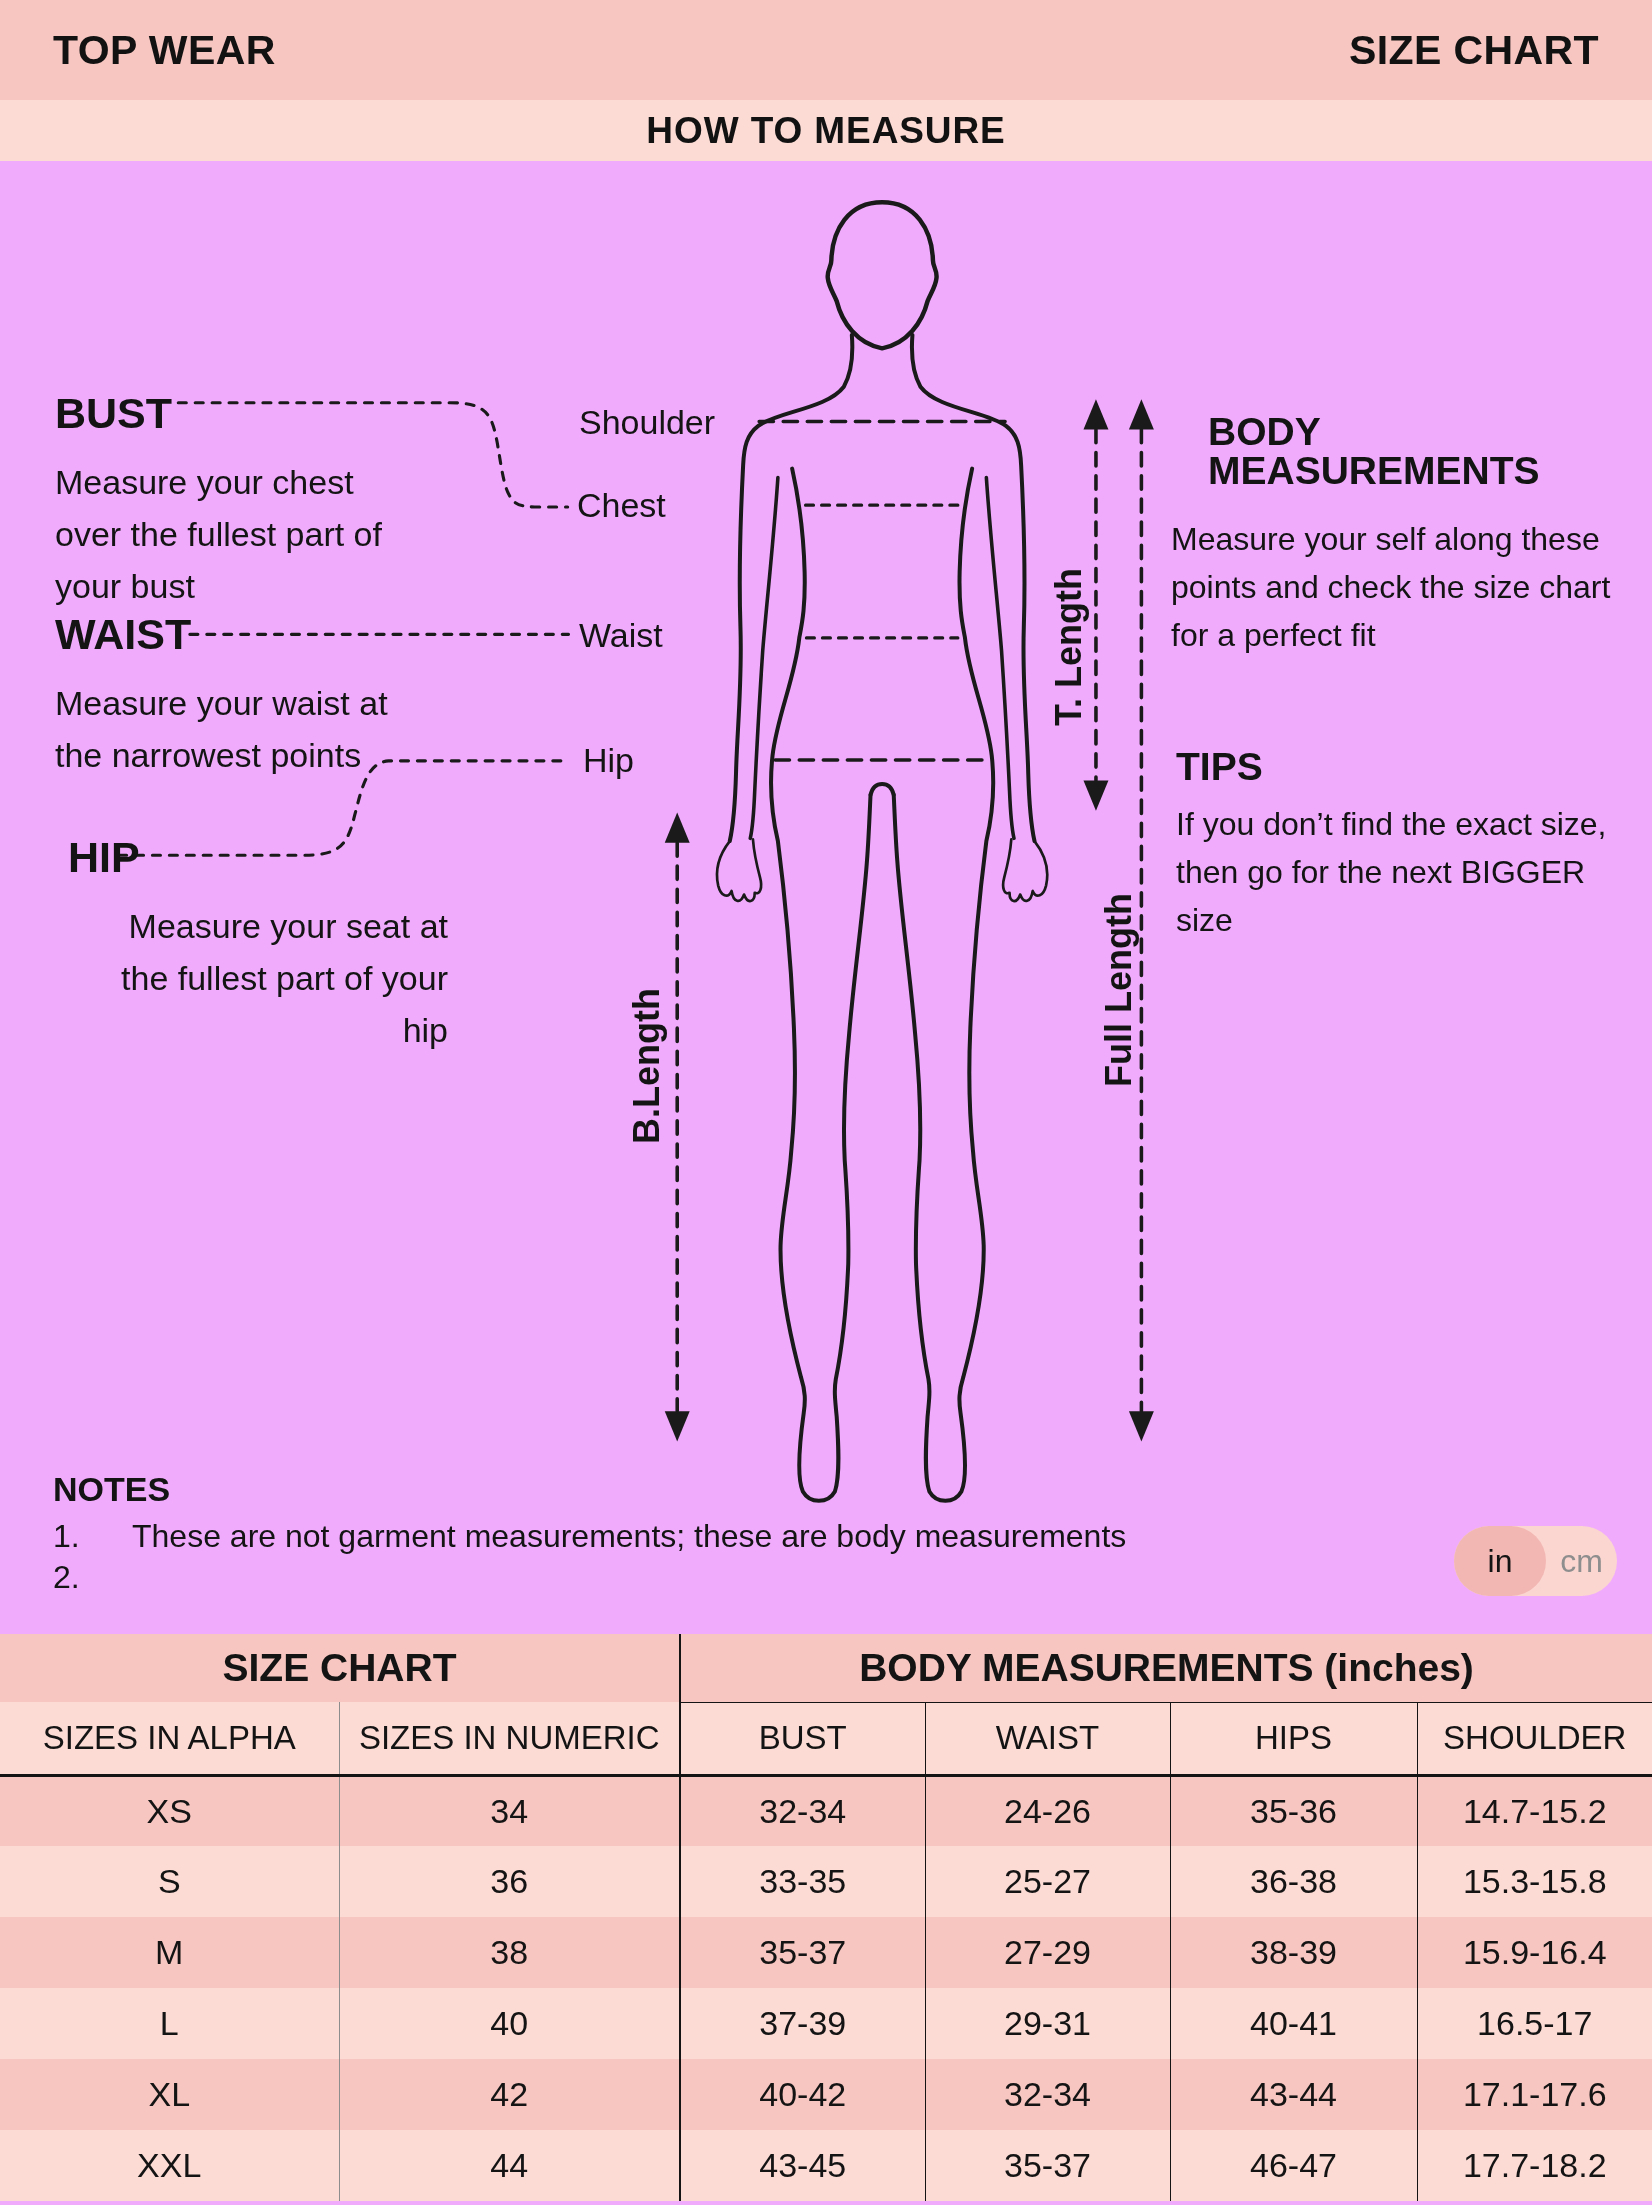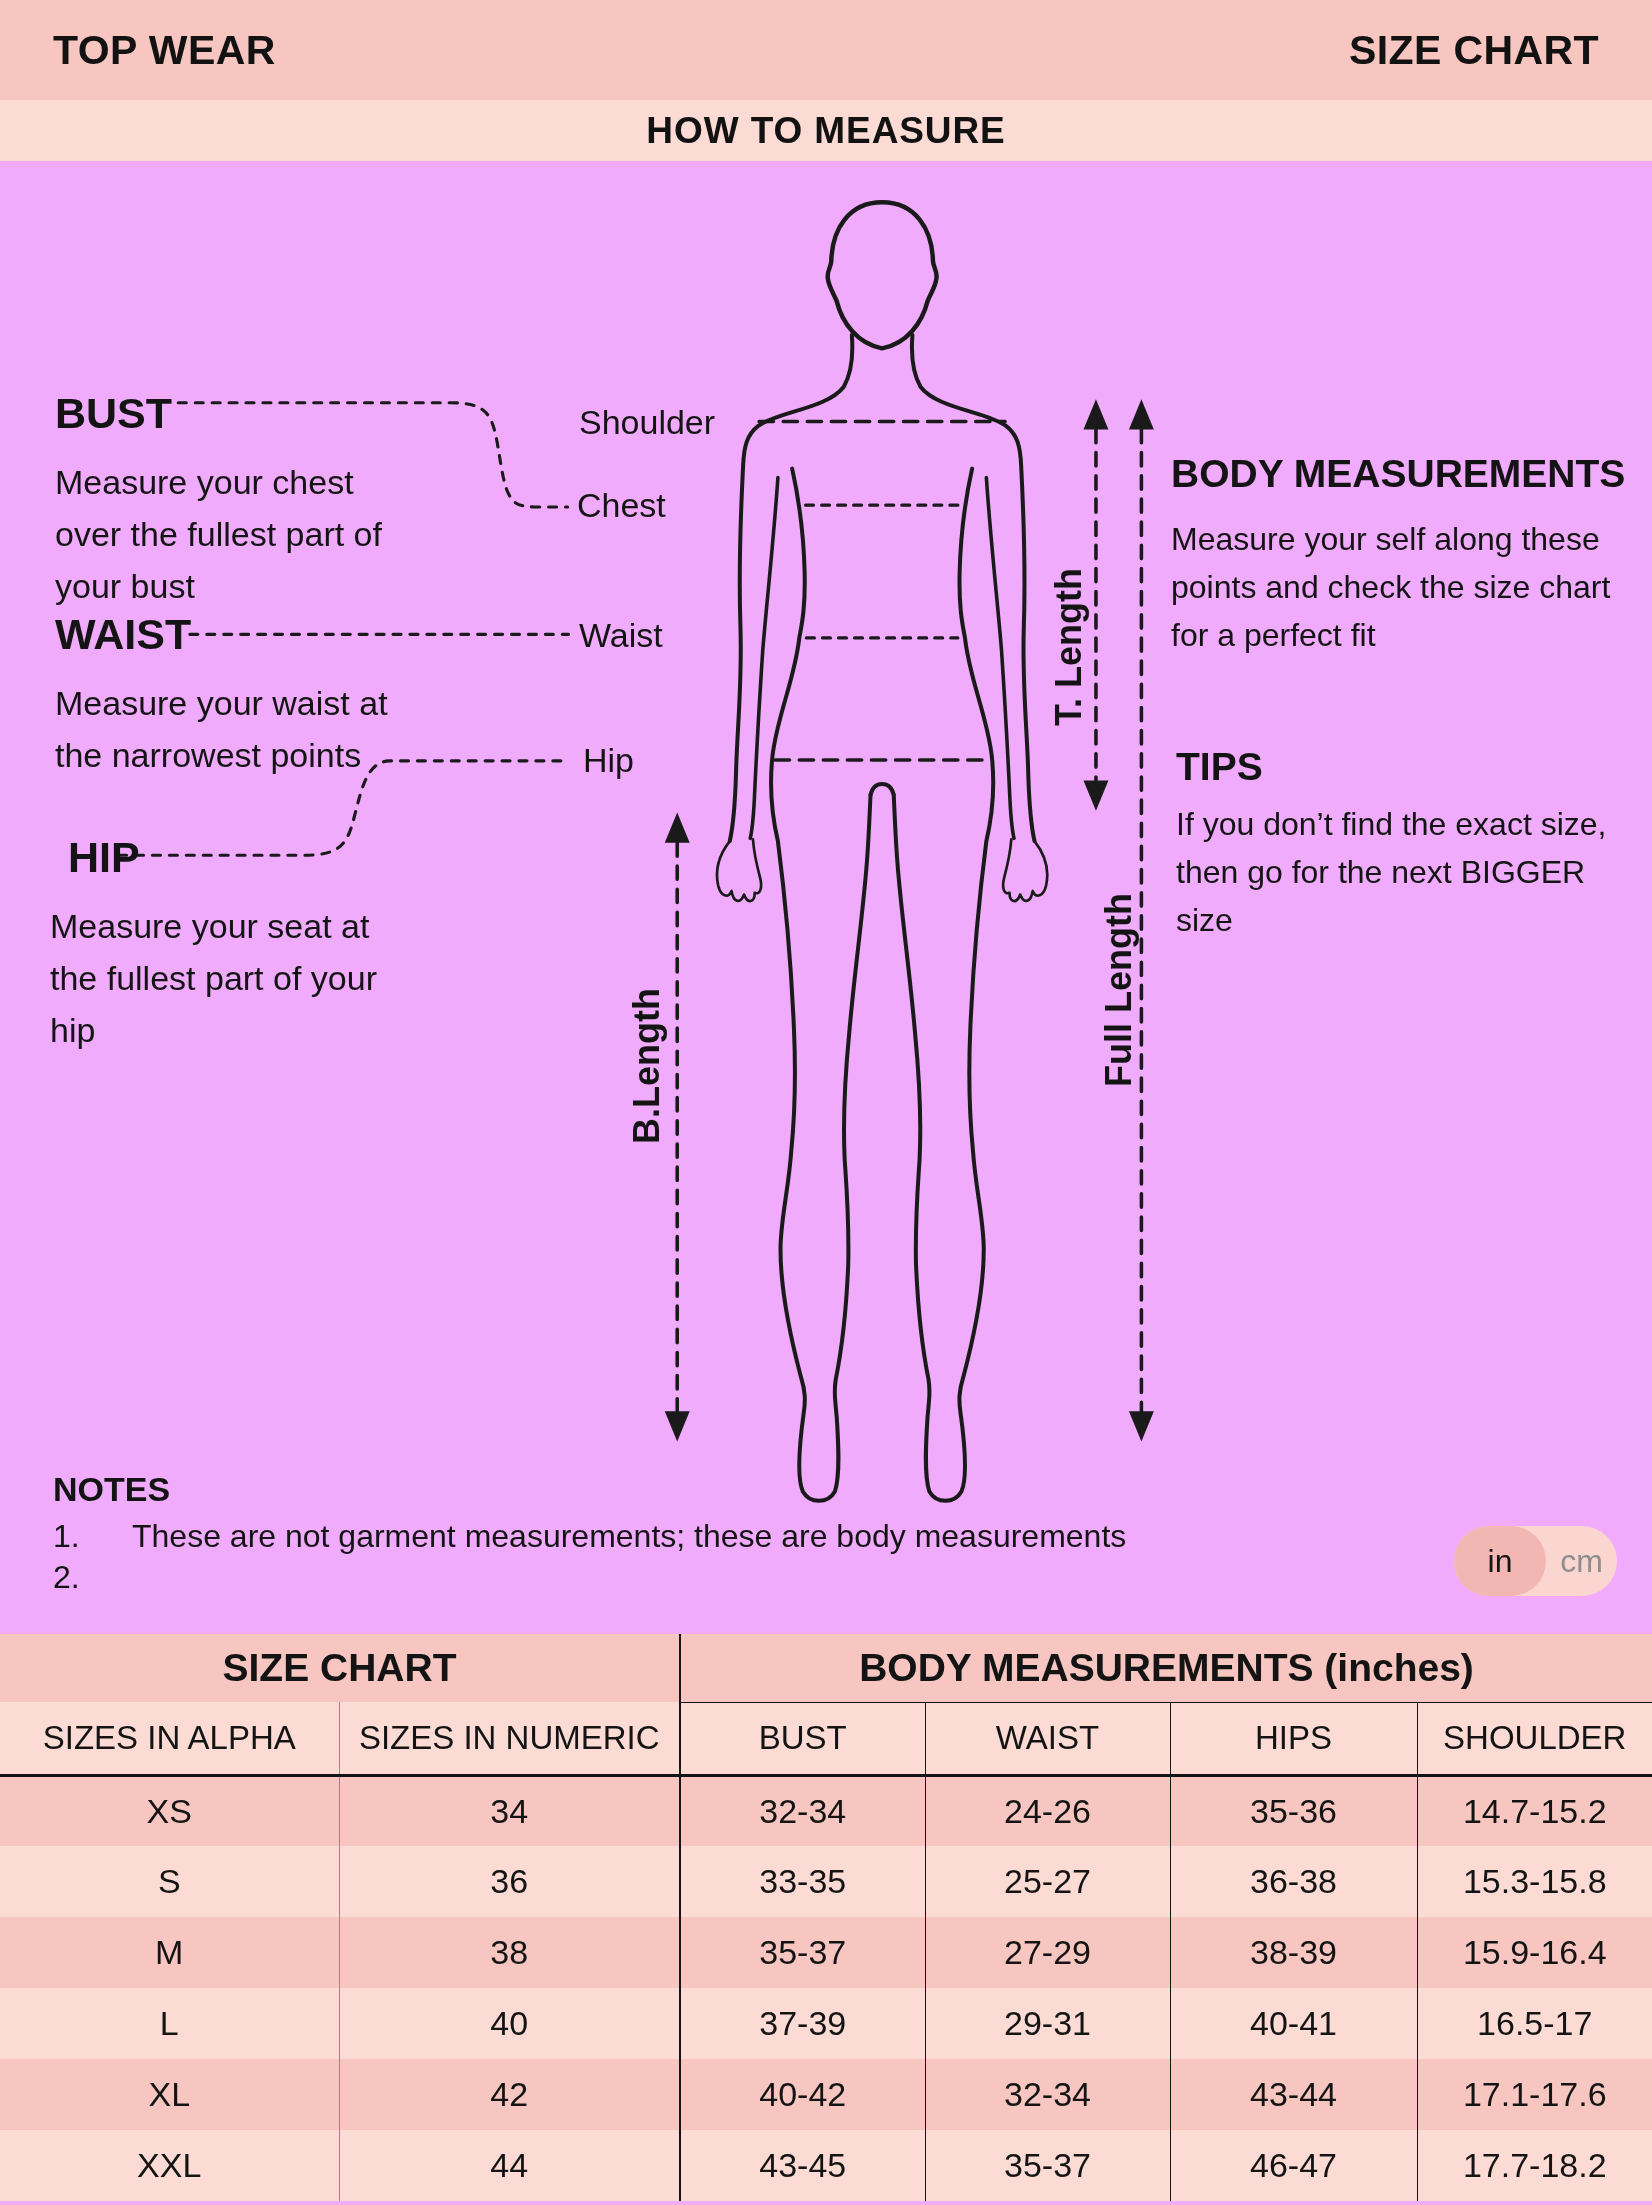--- a/index.html
+++ b/index.html
@@ -189,32 +189,32 @@
     <polygon fill="#1a1a1a" stroke="none" points="760,1618 746,1584 774,1584"></polygon>
   </svg>
 
   <div class="abs bigh" style="left:55px;top:392px;">BUST</div>
   <div class="abs para" style="left:55px;top:456px;width:370px;">Measure your chest over the fullest part of your bust</div>
 
   <div class="abs bigh" style="left:55px;top:613px;">WAIST</div>
   <div class="abs para" style="left:55px;top:677px;width:383px;">Measure your waist at the narrowest points</div>
 
   <div class="abs bigh" style="left:68px;top:836px;">HIP</div>
-  <div class="abs para" style="left:50px;top:900px;width:364px;">Measure your seat at the fullest part of your hip</div>
+  <div class="abs para" style="left:84px;top:900px;width:364px;text-align:right;">Measure your seat at the fullest part of your hip</div>
 
   <div class="abs fig-label" style="left:579px;top:405px;">Shoulder</div>
   <div class="abs fig-label" style="left:577px;top:488px;">Chest</div>
   <div class="abs fig-label" style="left:579px;top:618px;">Waist</div>
   <div class="abs fig-label" style="left:583px;top:743px;">Hip</div>
 
   <div class="vlabel" style="left:962px;top:629px;">T. Length</div>
   <div class="vlabel" style="left:1012px;top:972px;">Full Length</div>
   <div class="vlabel" style="left:540px;top:1048px;">B.Length</div>
 
-  <div class="abs r-head" style="left:1171px;top:412px;margin-top:42px;">BODY MEASUREMENTS</div>
+  <div class="abs r-head" style="left:1208px;top:412px;">BODY MEASUREMENTS</div>
   <div class="abs r-para" style="left:1171px;top:467px;width:459px;margin-top:48px;">Measure your self along these points and check the size chart for a perfect fit</div>
   <div class="abs r-head" style="left:1176px;top:747px;">TIPS</div>
   <div class="abs r-para" style="left:1176px;top:800px;width:446px;">If you don’t find the exact size, then go for the next BIGGER size</div>
 
   <div class="abs notes-h" style="left:53px;top:1472px;">NOTES</div>
   <div class="abs note" style="left:53px;top:1520px;">1.</div>
   <div class="abs note" style="left:132px;top:1520px;">These are not garment measurements; these are body measurements</div>
   <div class="abs note" style="left:53px;top:1561px;">2.</div>
 
   <div class="abs toggle">

